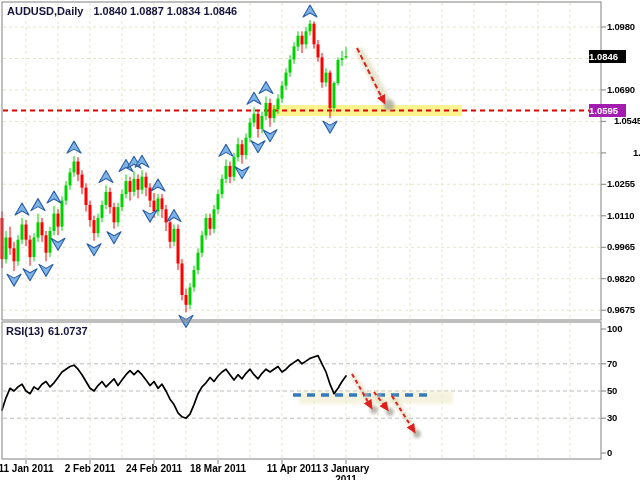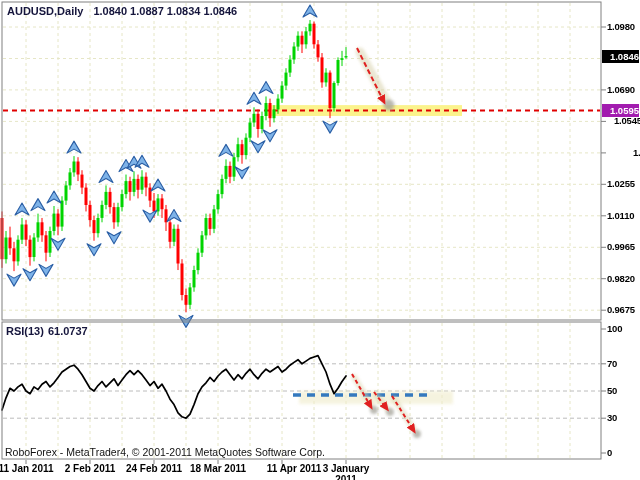--- a/index.html
+++ b/index.html
@@ -7,21 +7,21 @@
   #root{position:relative;width:640px;height:396px;background:#fff;}
   #chart-svg{position:absolute;left:0;top:0;}
   .ovl{position:absolute;white-space:nowrap;}
   .title{left:7px;top:5px;font-size:11px;font-weight:600;color:#15153c;}
   .title .ohlc{margin-left:10px;}
   .rsi-lbl{left:6px;top:325px;font-size:11px;font-weight:600;color:#15153c;}
   .rsi-lbl .val{margin-left:4px;}
   .copyright{left:5px;top:446px;font-size:10.5px;color:#111;}
   .plabel{position:absolute;left:607px;font-size:9.5px;font-weight:700;color:#000;letter-spacing:-0.2px;}
   .dlabel{position:absolute;top:463px;width:70px;text-align:center;font-size:10px;font-weight:600;color:#000;}
-  .badge{position:absolute;left:602px;width:37px;height:13px;line-height:13px;text-align:right;
+  .badge{position:absolute;left:589px;width:37px;height:13px;line-height:13px;text-align:left;
          font-size:9.5px;font-weight:700;color:#fff;}
   #badge-current{top:50px;background:#000;}
   #badge-level{top:104px;background:#a21caf;}
 </style>
 </head>
 <body>
 
 <div id="root">
   <svg id="chart-svg" width="640" height="480">
     <defs>
@@ -339,21 +339,20 @@
   </svg>
 
   <div class="ovl title">
     <span>AUDUSD,Daily</span><span class="ohlc">1.0840 1.0887 1.0834 1.0846</span>
   </div>
 
   <div class="ovl rsi-lbl">
     <span>RSI(13)</span><span class="val">61.0737</span>
   </div>
 
-  <div class="ovl copyright">RoboForex - MetaTrader4, © 2001-2011 MetaQuotes Software Corp.</div>
 
   <div id="price-axis">
       <span class="plabel" style="top: 21px;">1.0980</span>
       <span class="plabel" style="top: 84px;">1.0690</span>
       <span class="plabel" style="top: 115px; margin-left: 7px;">1.0545</span>
       <span class="plabel" style="top: 147px; margin-left: 26px;">1.0400</span>
       <span class="plabel" style="top: 178px;">1.0255</span>
       <span class="plabel" style="top: 210px;">1.0110</span>
       <span class="plabel" style="top: 241px;">0.9965</span>
       <span class="plabel" style="top: 273px;">0.9820</span>

